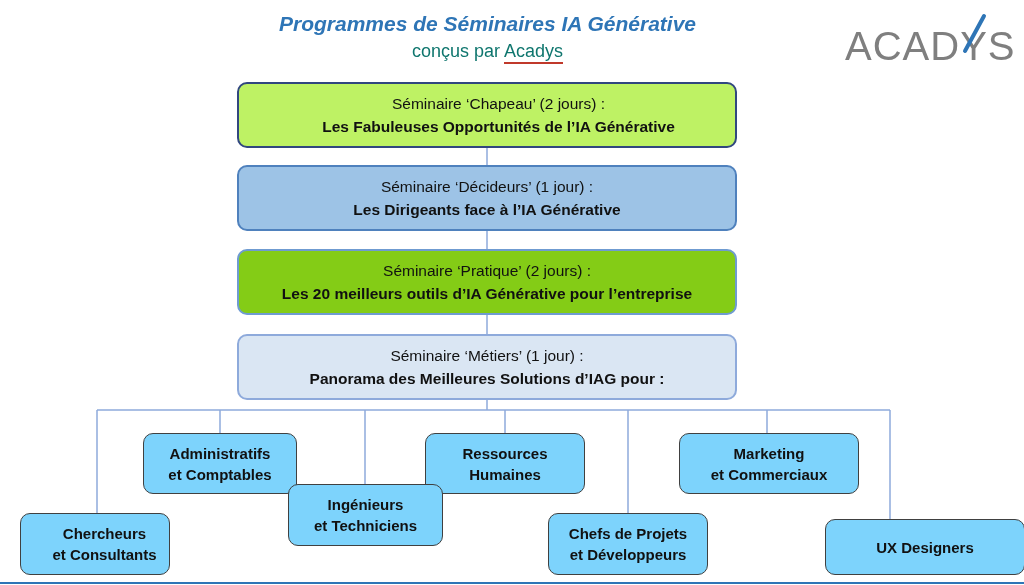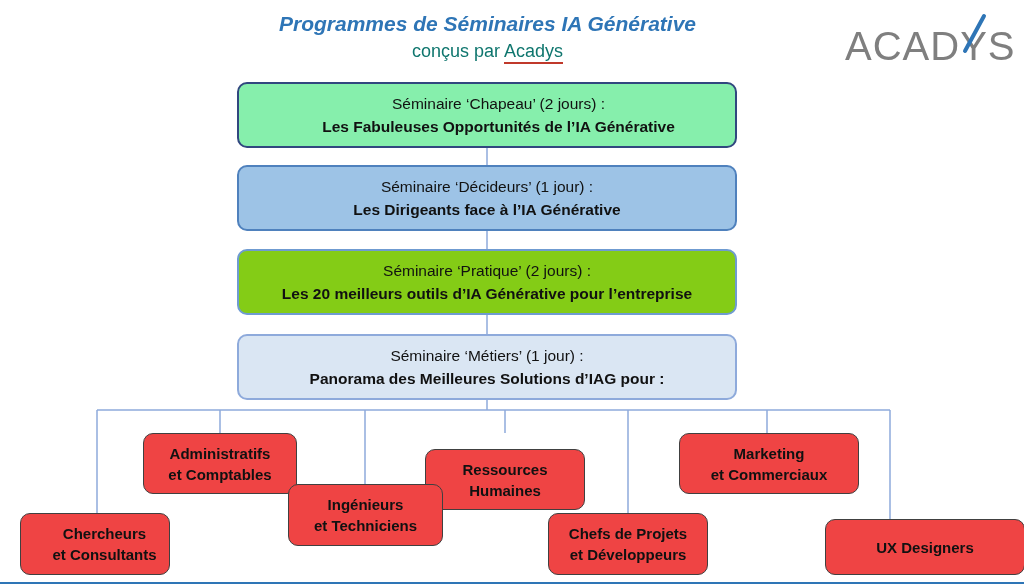--- a/index.html
+++ b/index.html
@@ -31,34 +31,34 @@
   .connectors { position:absolute; inset:0; pointer-events:none; }
   .connectors line { stroke:#8eaadb; stroke-width:1.5; }
   
   .sem {
     position:absolute; left:237px; width:500px; height:66px;
     border-radius:10px; box-sizing:border-box;
     display:flex; flex-direction:column; justify-content:center; align-items:center;
     gap:3px; font-size:15.5px; text-align:center; line-height:1.25;
   }
   .sem .l2 { font-weight:bold; }
-  .sem-1 { top:82px;  background:#86efac; border:2px solid #31477f;padding-left:23px; }
+  .sem-1 { top:82px;  background:#bef264; border:2px solid #31477f;padding-left:23px; }
   .sem-2 { top:165px; background:#9dc3e6; border:2px solid #4f81bd; }
   .sem-3 { top:249px; background:#84cc16; border:2px solid #6f9bd1; }
   .sem-4 { top:334px; background:#dae6f3; border:2px solid #8eaadb; }
   
   .leaf {
-    position:absolute; background:#ef4444; border:1.5px solid #404040;
+    position:absolute; background:#7dd3fc; border:1.5px solid #404040;
     border-radius:10px; box-sizing:border-box;
     display:flex; align-items:center; justify-content:center;
     text-align:center; font-weight:bold; font-size:15px;
     white-space:pre-line; line-height:1.4;
   }
   .leaf-admin   { left:143px; top:433px; width:154px; height:61px; }
-  .leaf-rh      { left:425px; top:433px; width:160px; height:61px;margin-top:16px; }
+  .leaf-rh      { left:425px; top:433px; width:160px; height:61px; }
   .leaf-mkt     { left:679px; top:433px; width:180px; height:61px; }
   .leaf-cherch  { left:20px;  top:513px; width:150px; height:62px;padding-left:19px; }
   .leaf-ing     { left:288px; top:484px; width:155px; height:62px; }
   .leaf-chefs   { left:548px; top:513px; width:160px; height:62px; }
   .leaf-ux      { left:825px; top:519px; width:200px; height:56px; }
   
   .bottom-rule {
     position:absolute; left:0; right:0; bottom:1px; height:2px; background:#2e75b6;
   }
 </style>

